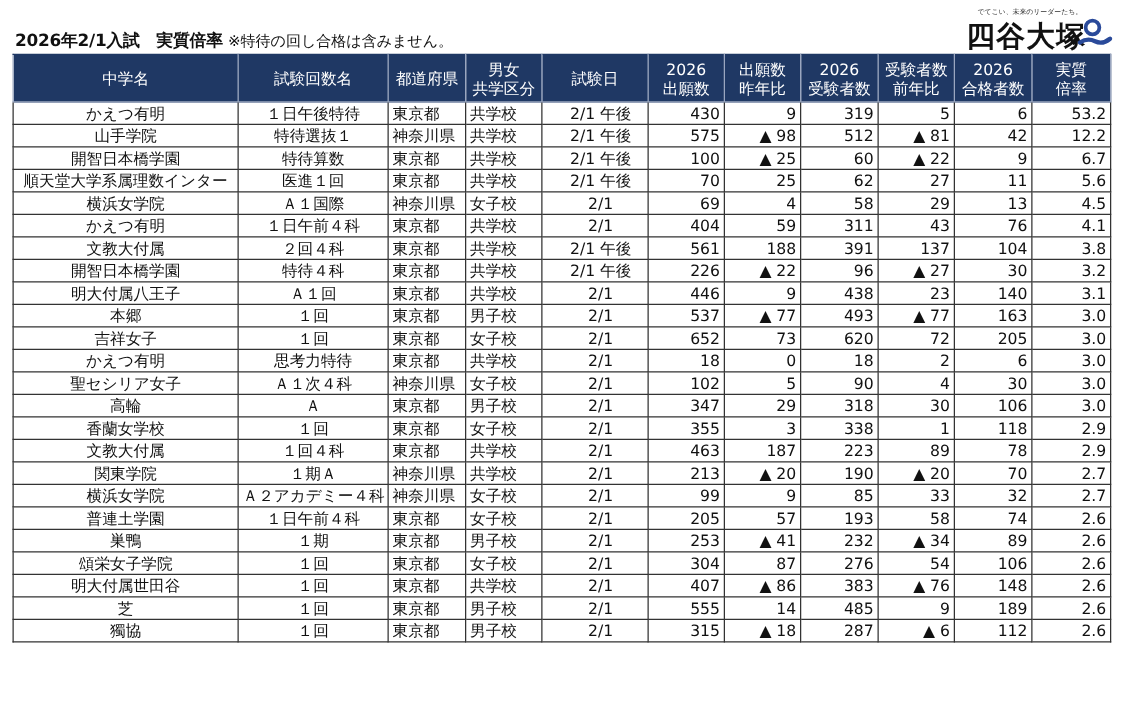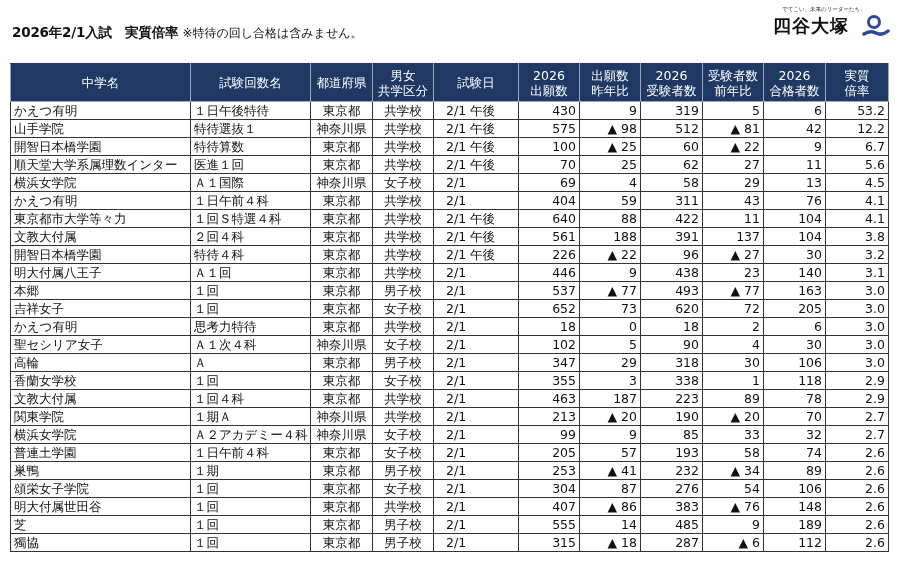--- a/index.html
+++ b/index.html
@@ -3,31 +3,31 @@
 <meta charset="utf-8">
 <style>
   html, body { margin: 0; padding: 0; background: #ffffff; }
   body { width: 900px; height: 571px; position: relative; overflow: hidden;
          font-family: "DejaVu Sans", "Liberation Sans", sans-serif; color: #111; }
   .title-row { position: absolute; left: 12px; top: 24px; font-size: 13px; white-space: nowrap; }
   .title-main { font-weight: bold; font-size: 13.5px; letter-spacing: -0.2px; }
   .title-note { font-size: 12px; }
   .logo { position: absolute; left: 770px; top: 6px; width: 125px; height: 36px; }
   .logo-tag { position: absolute; left: 12px; top: 0px; font-size: 5.5px; white-space: nowrap; color: #222; }
-  .logo-name { position: absolute; left: 3px; top: 8px; font-size: 18px; font-weight: bold; color: #111; letter-spacing: 1px; white-space: nowrap; }
+  .logo-name { position: absolute; left: 3px; top: 8px; font-size: 23px; font-weight: bold; color: #111; letter-spacing: 1px; white-space: nowrap; }
   .logo-mark { position: absolute; left: 92px; top: 8px; }
   table { position: absolute; left: 10px; top: 43px; border-collapse: collapse; table-layout: fixed; width: 878px; }
   th { background: #1f3864; color: #ffffff; font-weight: normal; font-size: 12.5px; line-height: 15px;
        border: 1px solid #9aa6bf; border-top: 1px solid #1f3864; padding: 2px 1px; height: 33px; text-align: center; }
   td { border: 1px solid #333; font-size: 12.5px; height: 17px; line-height: 16px; padding: 0 3px; white-space: nowrap; overflow: hidden; }
-  td.l { text-align: left; }
-  td.c { text-align: center; }
+  td.l { text-align: center; }
+  td.c { }
   td.r { text-align: right; }
-  td.date { text-align: left; padding-left: 12px; }
-  table { border: 1.5px solid #222; margin-top: 20px; }
+  td.date { text-align: center; padding-left: 12px; }
+  table { border: 1.5px solid #222; }
 </style>
 </head>
 <body>
 
 <div class="title-row">
   <span class="title-main">2026年2/1入試　実質倍率</span>
   <span class="title-note">※特待の回し合格は含みません。</span>
 </div>
 
 <div class="logo">
@@ -143,33 +143,20 @@
         <td class="c">共学校</td>
         <td class="date">2/1</td>
         <td class="r">404</td>
         <td class="r">59</td>
         <td class="r">311</td>
         <td class="r">43</td>
         <td class="r">76</td>
         <td class="r">4.1</td>
       </tr>
       <tr>
-        <td class="l">東京都市大学等々力</td>
-        <td class="l">１回Ｓ特選４科</td>
-        <td class="c">東京都</td>
-        <td class="c">共学校</td>
-        <td class="date">2/1 午後</td>
-        <td class="r">640</td>
-        <td class="r">88</td>
-        <td class="r">422</td>
-        <td class="r">11</td>
-        <td class="r">104</td>
-        <td class="r">4.1</td>
-      </tr>
-      <tr>
         <td class="l">文教大付属</td>
         <td class="l">２回４科</td>
         <td class="c">東京都</td>
         <td class="c">共学校</td>
         <td class="date">2/1 午後</td>
         <td class="r">561</td>
         <td class="r">188</td>
         <td class="r">391</td>
         <td class="r">137</td>
         <td class="r">104</td>

